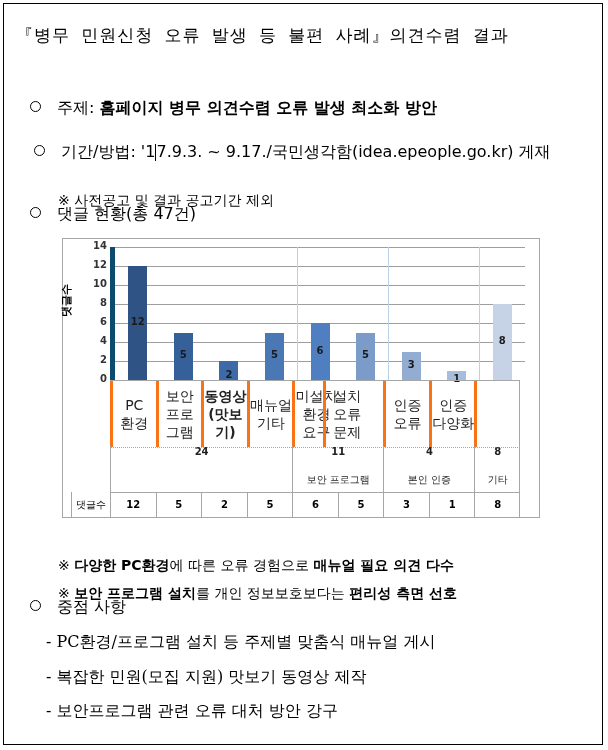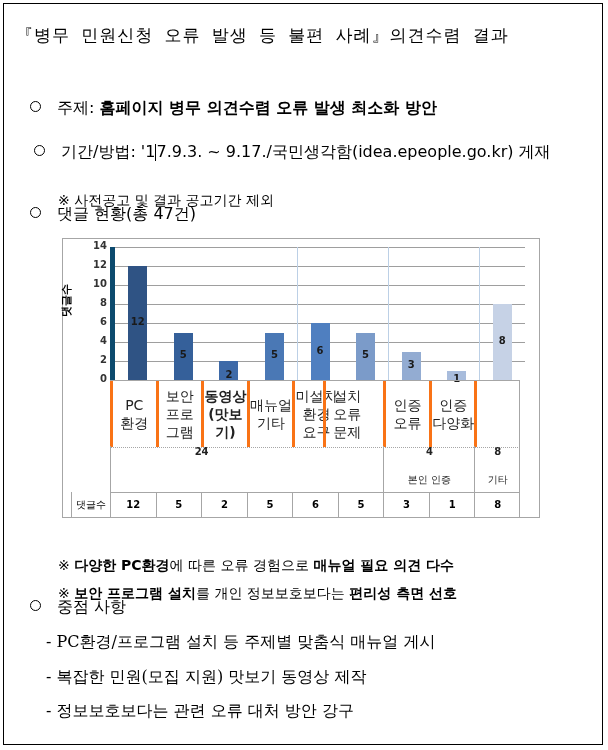--- a/index.html
+++ b/index.html
@@ -138,20 +138,24 @@
       <div class="cat-cell" style="left: 273.333px; width: 45.5556px;">인증
 오류</div>
       <div class="cat-cell" style="left: 318.889px; width: 45.5556px;">인증
 다양화</div>
       <div class="cat-cell" style="left: 364.444px; width: 45.5556px;"></div>
     </div>
   <div class="grp-row" id="grprow">
       <div class="grp-cell" style="left: 0px; width: 182.222px;">
         <div class="n">24</div>
       </div>
+      <div class="grp-cell" style="left: 182.222px; width: 91.1111px;">
+        <div class="n">11</div>
+        <div class="l">보안 프로그램</div>
+      </div>
       <div class="grp-cell" style="left: 273.333px; width: 91.1111px;">
         <div class="n">4</div>
         <div class="l">본인 인증</div>
       </div>
       <div class="grp-cell" style="left: 364.444px; width: 45.5556px;">
         <div class="n">8</div>
         <div class="l">기타</div>
       </div>
     </div>
   <div class="val-row" id="valrow">
@@ -174,13 +178,13 @@
 </div>
 <div class="row note" style="left:58px; top:566px;">
   <span>※ </span><span class="bold">보안 프로그램 설치</span><span>를 개인 정보보호보다는 </span><span class="bold">편리성 측면 선호</span>
 </div>
 
 <div class="row" style="left:30px; top:597px;">
   <span class="bullet"></span><span>중점 사항</span>
 </div>
 <div class="row serif" style="left:46px; top:632px;">- PC환경/프로그램 설치 등 주제별 맞춤식 매뉴얼 게시</div>
 <div class="row serif" style="left:46px; top:667px;">- 복잡한 민원(모집 지원) 맛보기 동영상 제작</div>
-<div class="row serif" style="left:46px; top:701px;">- 정보보호보다는 관련 오류 대처 방안 강구</div>
+<div class="row serif" style="left:46px; top:701px;">- 보안프로그램 관련 오류 대처 방안 강구</div>
 
 </body></html>

